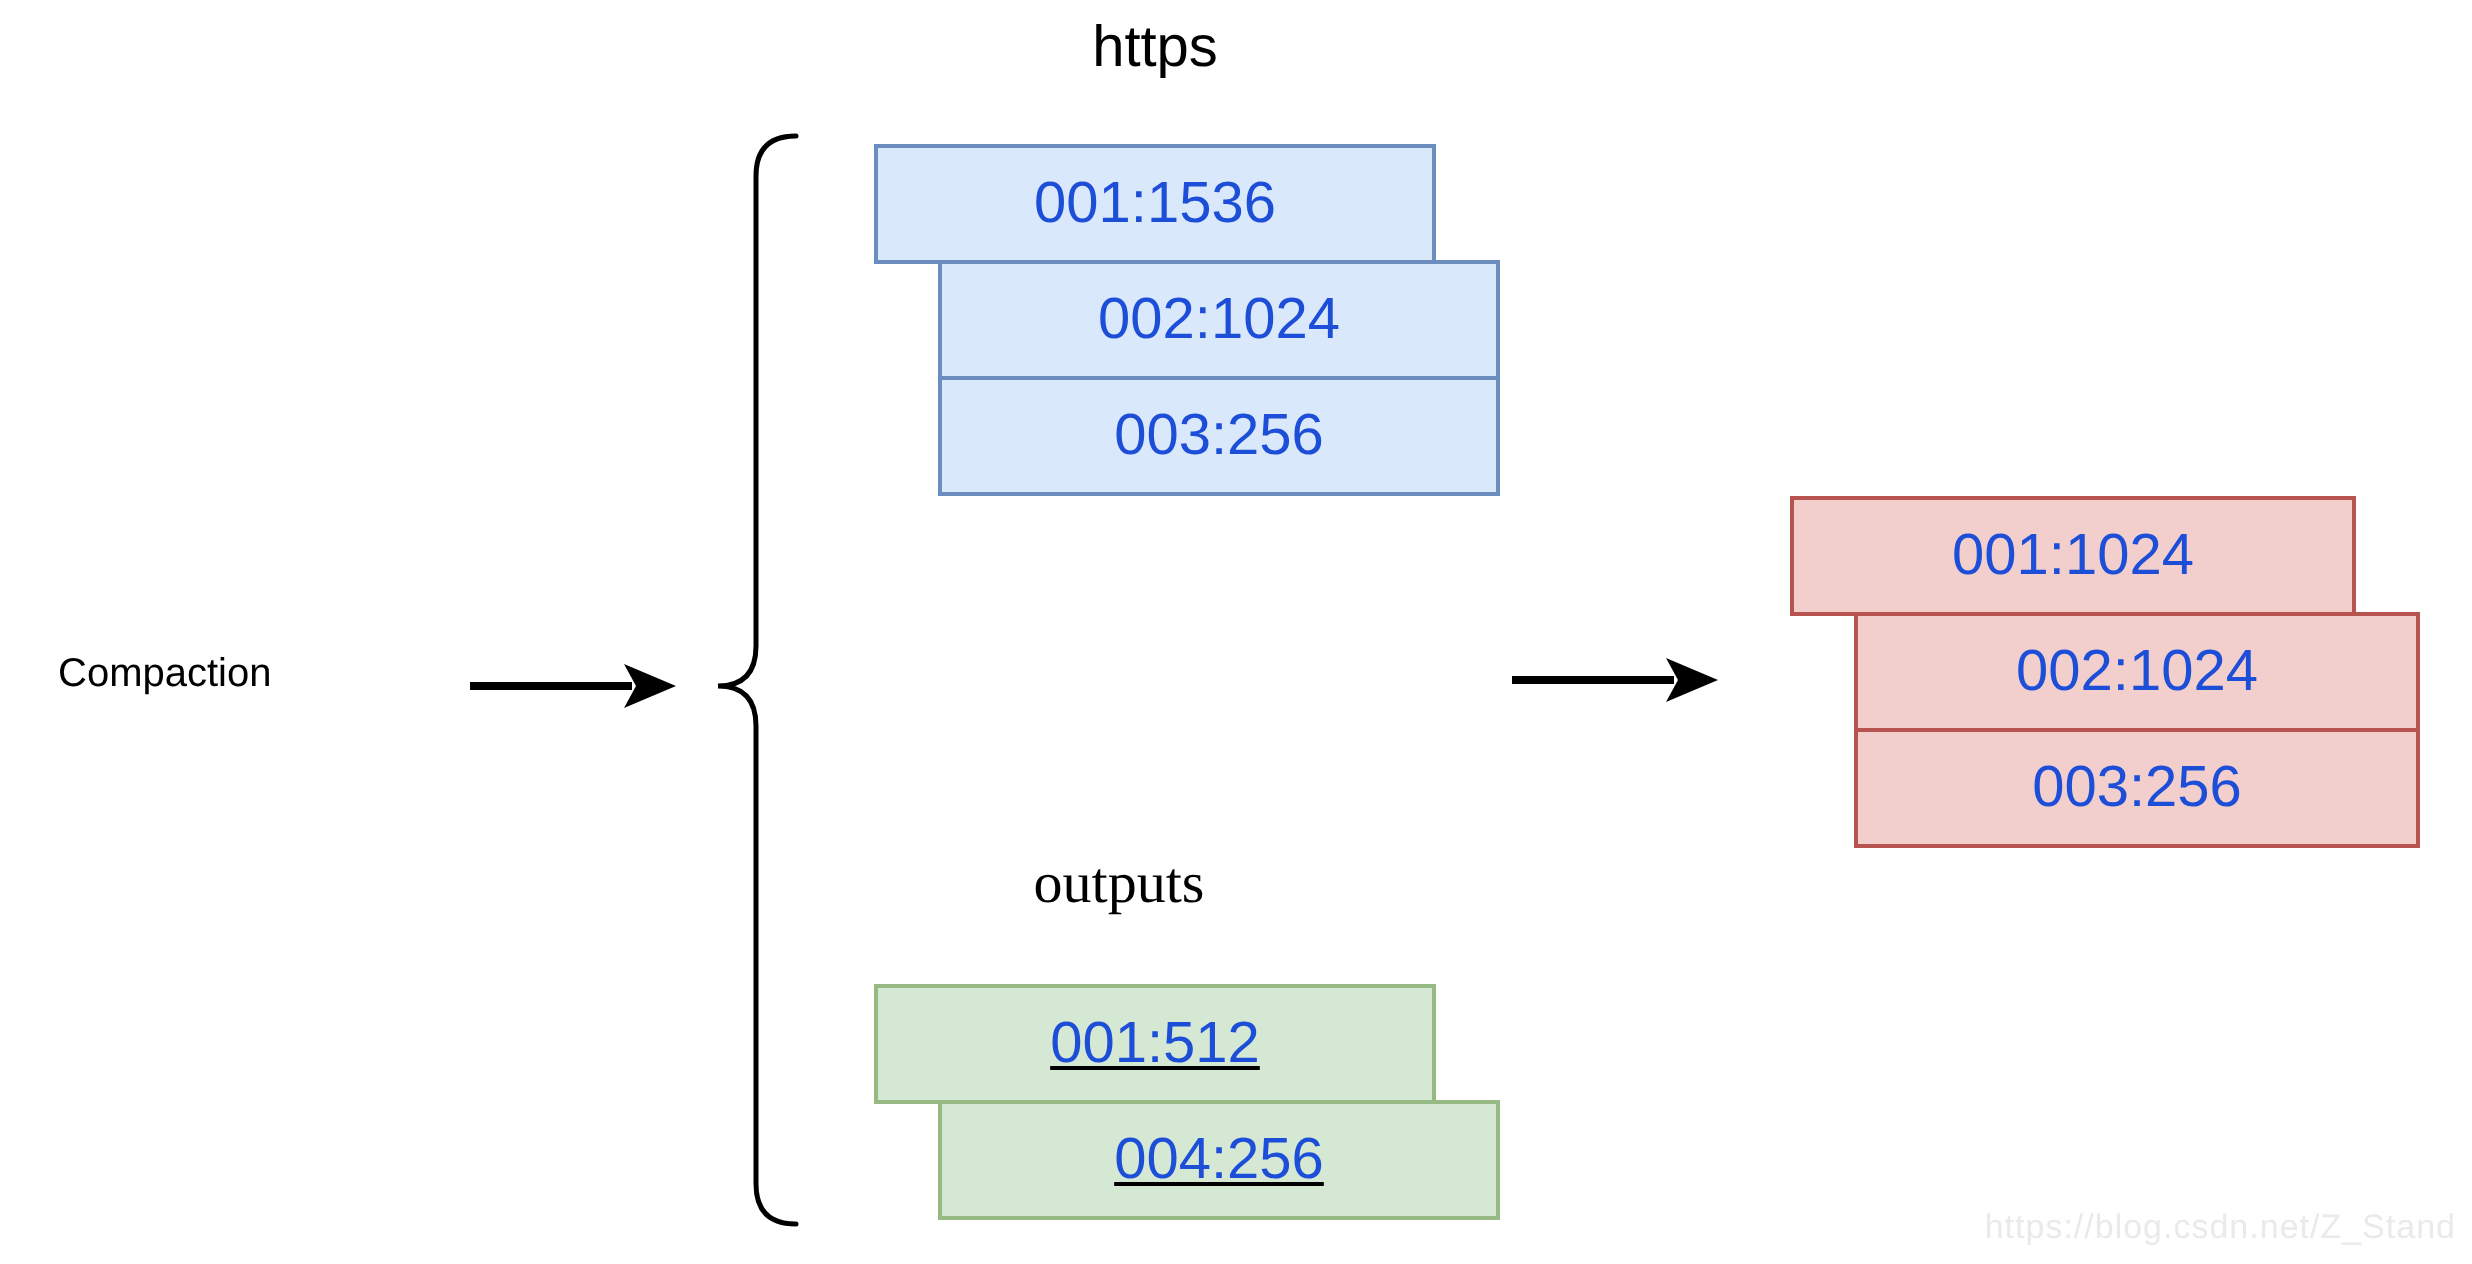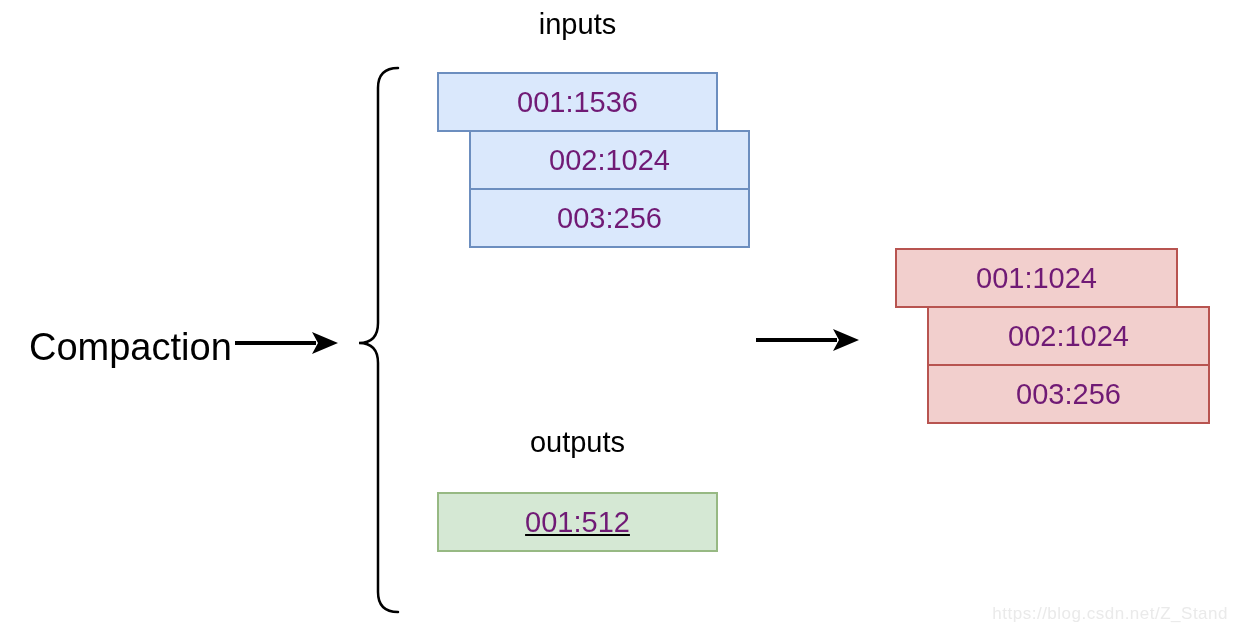--- a/index.html
+++ b/index.html
@@ -19,51 +19,51 @@
     position: absolute;
     text-align: center;
     font-size: 29px;
     color: #000000;
     white-space: nowrap;
   }
   .process-label {
     position: absolute;
     left: 29px;
     top: 326px;
-    font-size: 38px;
+    font-size: 20px;
     color: #000000;
     white-space: nowrap;
   }
   .stack {
     position: absolute;
   }
   .cell {
     box-sizing: border-box;
     width: 100%;
     height: 60px;
     display: flex;
     align-items: center;
     justify-content: center;
     font-size: 29px;
-    color: #701a75;
+    color: #1d4ed8;
     border-style: solid;
     border-width: 2px;
   }
   .cell + .cell { margin-top: -2px; margin-left: 32px; }
 
   .stack-inputs      { left: 437px; top: 72px;  width: 281px; }
   .stack-outputs     { left: 437px; top: 492px; width: 281px; text-decoration: underline; }
   .stack-discardable { left: 895px; top: 248px; width: 283px; }
 
   .cell-blue  { background: #dae8fc; border-color: #6c8ebf; }
   .cell-green { background: #d5e8d4; border-color: #97b983; }
   .cell-red   { background: #f2cfcd; border-color: #b85450; }
 
   .label-inputs      { left: 437px; top: 8px;   width: 281px; }
-  .label-outputs     { left: 437px; top: 426px; width: 281px; }
+  .label-outputs     { left: 419px; top: 426px; width: 281px; font-family: Liberation Serif, serif; }
   .label-discardable { left: 895px; top: 192px; width: 283px; }
 
   svg.deco { position: absolute; overflow: visible; }
   .arrow-compaction { left: 232px; top: 330px; }
   .arrow-result     { left: 753px; top: 327px; }
   .brace            { left: 352px; top: 62px;  }
 
   .watermark {
     position: absolute;
     right: 8px;
@@ -83,30 +83,31 @@
 
   <svg class="deco arrow-compaction" width="112" height="26">
     <line x1="3" y1="13" x2="84" y2="13" stroke="#000000" stroke-width="4"></line>
     <path d="M 106 13 L 80 2 L 86 13 L 80 24 Z" fill="#000000"></path>
   </svg>
 
   <svg class="deco brace" width="52" height="556">
     <path d="M 46 6 Q 26 6 26 26 L 26 261 Q 26 281 7 281 Q 26 281 26 301 L 26 530 Q 26 550 46 550" fill="none" stroke="#000000" stroke-width="2.5" stroke-linecap="round"></path>
   </svg>
 
-  <div class="diagram-label label-inputs">inputs</div>
+  <div class="diagram-label label-inputs">https</div>
   <div class="stack stack-inputs">
     <div class="cell cell-blue">001:1536</div>
     <div class="cell cell-blue">002:1024</div>
     <div class="cell cell-blue">003:256</div>
   </div>
 
   <div class="diagram-label label-outputs">outputs</div>
   <div class="stack stack-outputs">
     <div class="cell cell-green">001:512</div>
+    <div class="cell cell-green">004:256</div>
   </div>
 
   <svg class="deco arrow-result" width="112" height="26">
     <line x1="3" y1="13" x2="84" y2="13" stroke="#000000" stroke-width="4"></line>
     <path d="M 106 13 L 80 2 L 86 13 L 80 24 Z" fill="#000000"></path>
   </svg>
 
   <div class="stack stack-discardable">
     <div class="cell cell-red">001:1024</div>
     <div class="cell cell-red">002:1024</div>

